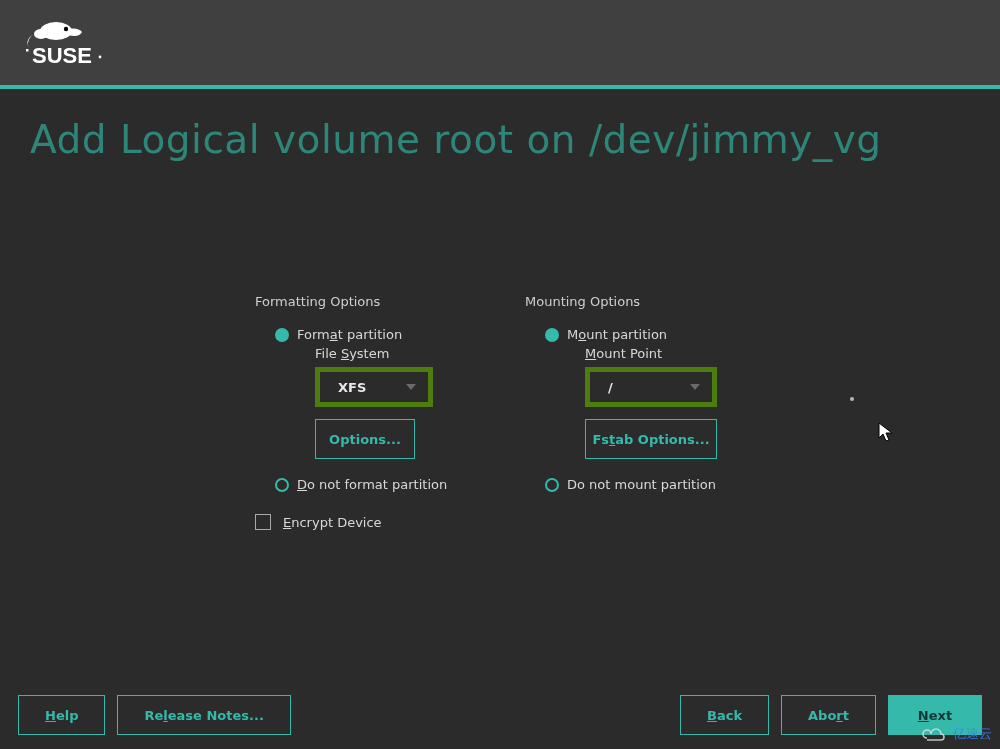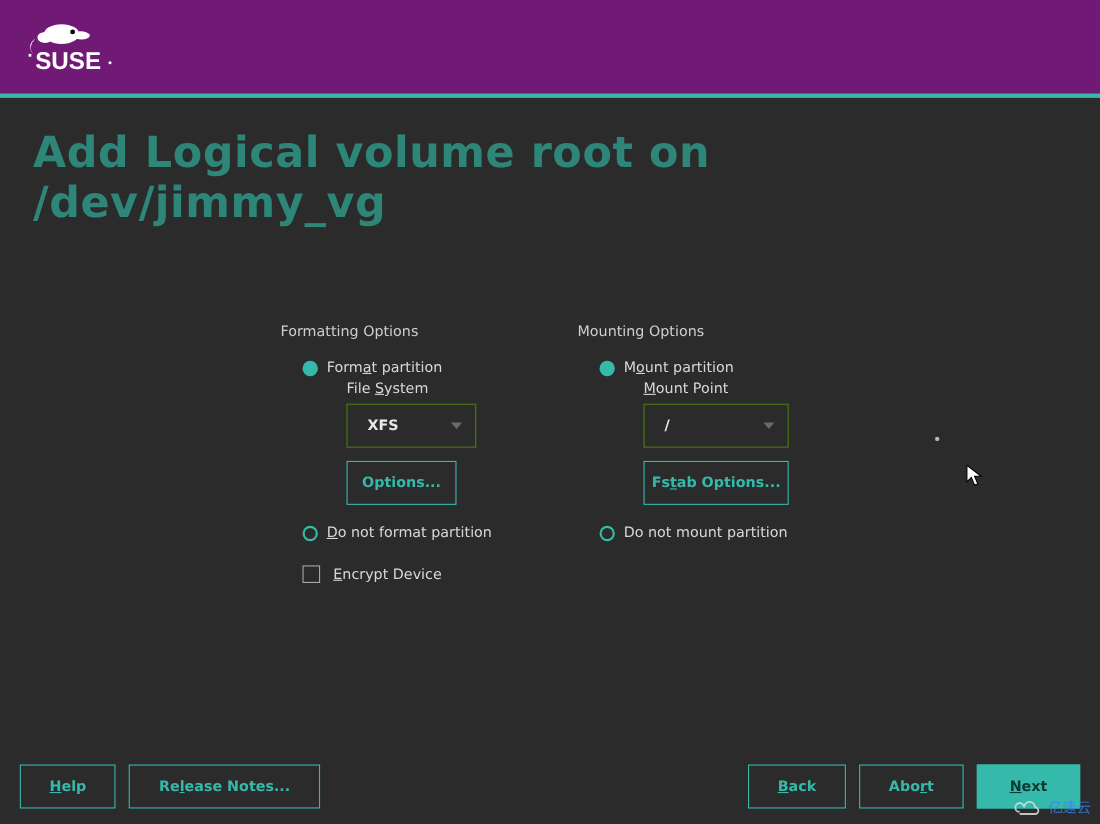--- a/index.html
+++ b/index.html
@@ -7,35 +7,35 @@
     width: 1000px;
     height: 749px;
     background: #2b2b2b;
     font-family: "DejaVu Sans", Arial, sans-serif;
     color: #d8d8d8;
     overflow: hidden;
     position: relative;
   }
   .topbar {
     height: 85px;
-    background: #701a75;
+    background: #404040;
     display: flex;
     align-items: center;
     padding-left: 18px;
   }
   .logo-wrap { display:flex; align-items:center; }
   .logo-wrap svg { display:block; }
   .accentbar {
     height: 4px;
     background: #35b9ab;
   }
   .page-title {
     color: #2e8679;
     font-size: 39px;
-    font-weight: 700;
+    font-weight: 400;
     padding: 28px 30px 10px 30px;
     letter-spacing: 0.5px;
   }
   .content-center {
     position: absolute;
     left: 0; right: 0;
     top: 294px;
     display: flex;
     justify-content: center;
     gap: 50px;
@@ -71,21 +71,21 @@
     margin-left: 60px;
     margin-top: 2px;
     margin-bottom: 6px;
   }
   .combobox {
     display: flex;
     align-items: center;
     justify-content: space-between;
     width: 118px;
     height: 40px;
-    border: 1px solid #4d7c0f;
+    border: 5px solid #4d7c0f;
     margin-left: 60px;
     padding: 0 12px 0 18px;
     font-size: 13px;
     font-weight: bold;
     color: #e8e8e8;
     cursor: pointer;
   }
   .col-mount .combobox { width: 132px; }
   .caret {
     width: 0; height: 0;
@@ -105,21 +105,20 @@
     cursor: pointer;
     margin-top: 12px;
   }
   .options-btn { width: 100px; margin-left: 60px; }
   .col-mount .options-btn { width: 132px; }
   .radio-row.second { margin-top: 18px; }
   .check-row {
     display:flex;
     align-items:center;
     gap: 12px;
-    margin-left: 20px;
     margin-top: 22px;
     font-size: 13px;
     cursor: pointer;
   }
   .checkbox-box {
     width: 16px; height: 16px;
     border: 1px solid #a8a8a8;
     flex-shrink:0;
   }
   .bottom-bar {

